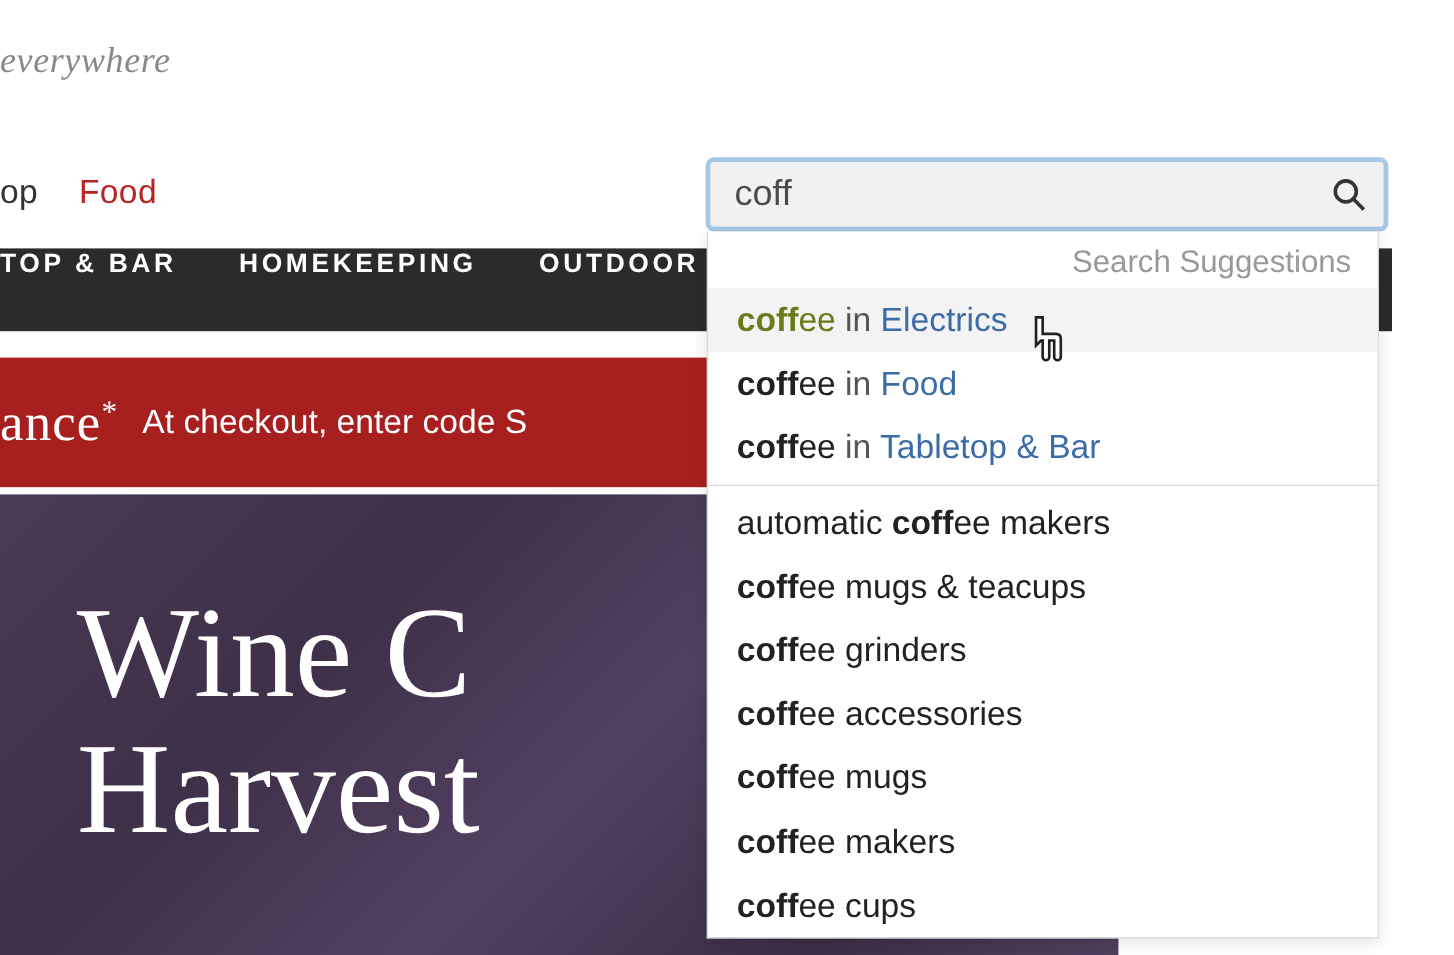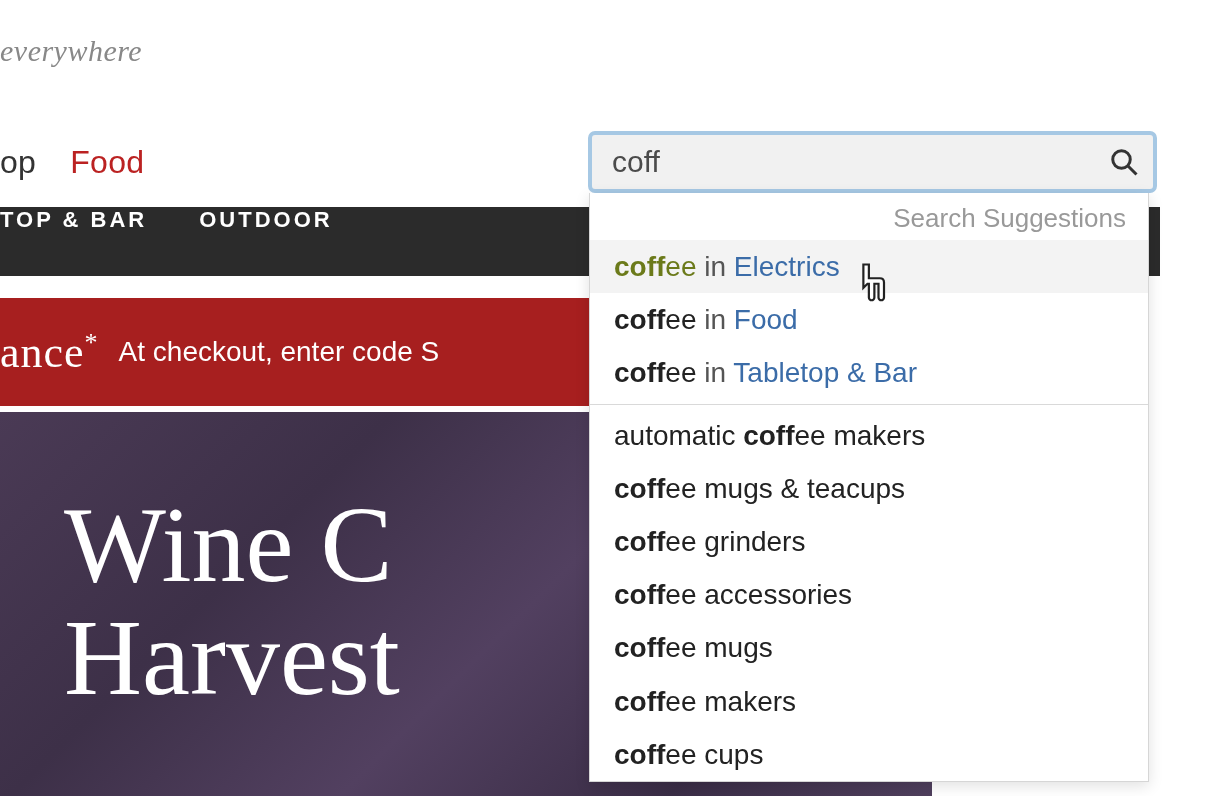--- a/index.html
+++ b/index.html
@@ -21,21 +21,21 @@
     color: #888;
     letter-spacing: 0.5px;
   }
   .top-nav {
     position: absolute;
     top: 144px;
     left: 0;
     display: flex;
     align-items: center;
     gap: 34px;
-    font-size: 32px;
+    font-size: 28px;
     letter-spacing: 0.3px;
   }
   .top-nav .nav-shop { color: #333; }
   .top-nav .nav-sale { color: #bb2222; }
   .cat-bar {
     position: absolute;
     top: 207px;
     left: 0;
     width: 1160px;
     height: 69px;
@@ -175,20 +175,21 @@
 
 <div class="logo-tagline">everywhere</div>
 
 <div class="top-nav">
   <span class="nav-shop">op</span>
   <span class="nav-sale">Food</span>
 </div>
 
 <div class="cat-bar">
   <span>TOP &amp; BAR</span>
+  <span>HOMEKEEPING</span>
   <span>OUTDOOR</span>
 </div>
 
 <div class="promo-bar">
   <span class="promo-strong">
     <span>ance</span><span class="ast">*</span>
   </span>
   <span class="promo-sub">At checkout, enter code S</span>
 </div>
 

